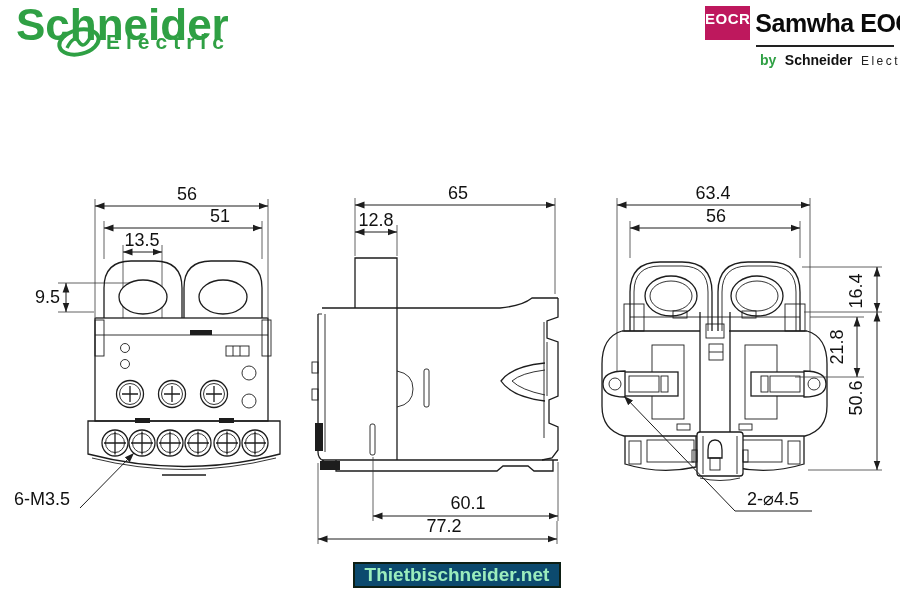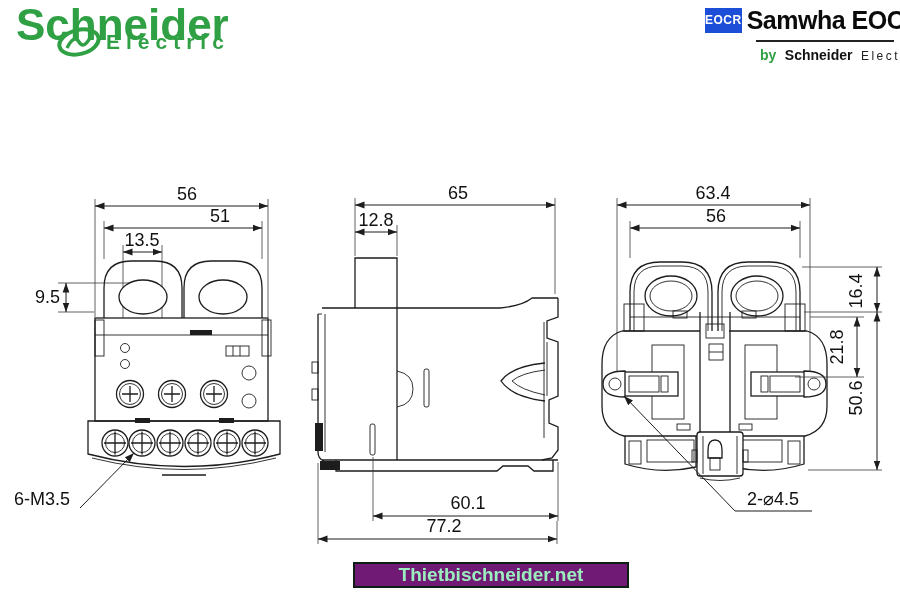--- a/index.html
+++ b/index.html
@@ -9,42 +9,42 @@
   
   .sch-logo{position:absolute;left:16px;top:0;}
   .sch-name{font-size:44px;font-weight:bold;color:#2FA044;letter-spacing:0;line-height:50px;}
   .sch-sub{position:absolute;left:40px;top:27px;display:flex;align-items:center;}
   .se-sym{width:46px;height:30px;margin-right:4px;}
   .sch-sub span{font-size:21px;font-weight:bold;color:#2FA044;letter-spacing:6px;}
 
   
   .eocr{position:absolute;left:705px;top:6px;width:192px;}
   .eocr-row{display:flex;align-items:center;}
-  .eocr-badge{width:46px;height:25px;background:#1d4ed8;color:#fff;font-size:12px;
+  .eocr-badge{width:46px;height:34px;background:#be185d;color:#fff;font-size:15px;
               font-weight:bold;text-align:center;line-height:25px;letter-spacing:.5px;}
   .eocr-brand{margin-left:5px;font-size:25px;font-weight:bold;color:#0b0b0b;letter-spacing:-.5px;white-space:nowrap;}
   .eocr-rule{margin-left:51px;margin-top:5px;width:138px;height:2px;background:#222;}
   .eocr-byline{margin-left:55px;margin-top:4px;white-space:nowrap;}
   .eocr-byline .by{color:#2FA044;font-weight:bold;font-size:14px;text-align:center;}
   .eocr-byline .byb{color:#111;font-weight:bold;font-size:14px;margin-left:4px;}
   .eocr-byline .bys{color:#222;font-size:12px;letter-spacing:2.5px;margin-left:4px;}
 
   
   svg.draw{position:absolute;left:0;top:0;width:900px;height:600px;}
   .p{fill:none;stroke:#1d1d1d;stroke-width:1.3;}
   .p2{fill:none;stroke:#1d1d1d;stroke-width:.9;}
   .pw{fill:#fff;stroke:#1d1d1d;stroke-width:1.3;}
   .pw2{fill:#fff;stroke:#1d1d1d;stroke-width:.9;}
   .d{fill:none;stroke:#1d1d1d;stroke-width:1;}
   .e{fill:none;stroke:#3a3a3a;stroke-width:.8;}
   .f{fill:#1d1d1d;stroke:none;}
   text.t{font-family:"Liberation Sans",sans-serif;font-size:18px;fill:#111;}
 
   
-  .banner{position:absolute;left:353px;top:562px;width:276px;height:26px;background:#701a75;
+  .banner{position:absolute;left:353px;top:562px;width:208px;height:26px;background:#0c4a6e;
           border:2px solid #0d1f14;box-sizing:border-box;text-align:center;}
   .banner span{font-size:19px;font-weight:bold;color:#9BEDBD;line-height:22px;}
 </style>
 </head>
 <body>
 
 <div class="page">
 
   <div class="sch-logo">
     <div class="sch-name">Schneider</div>

